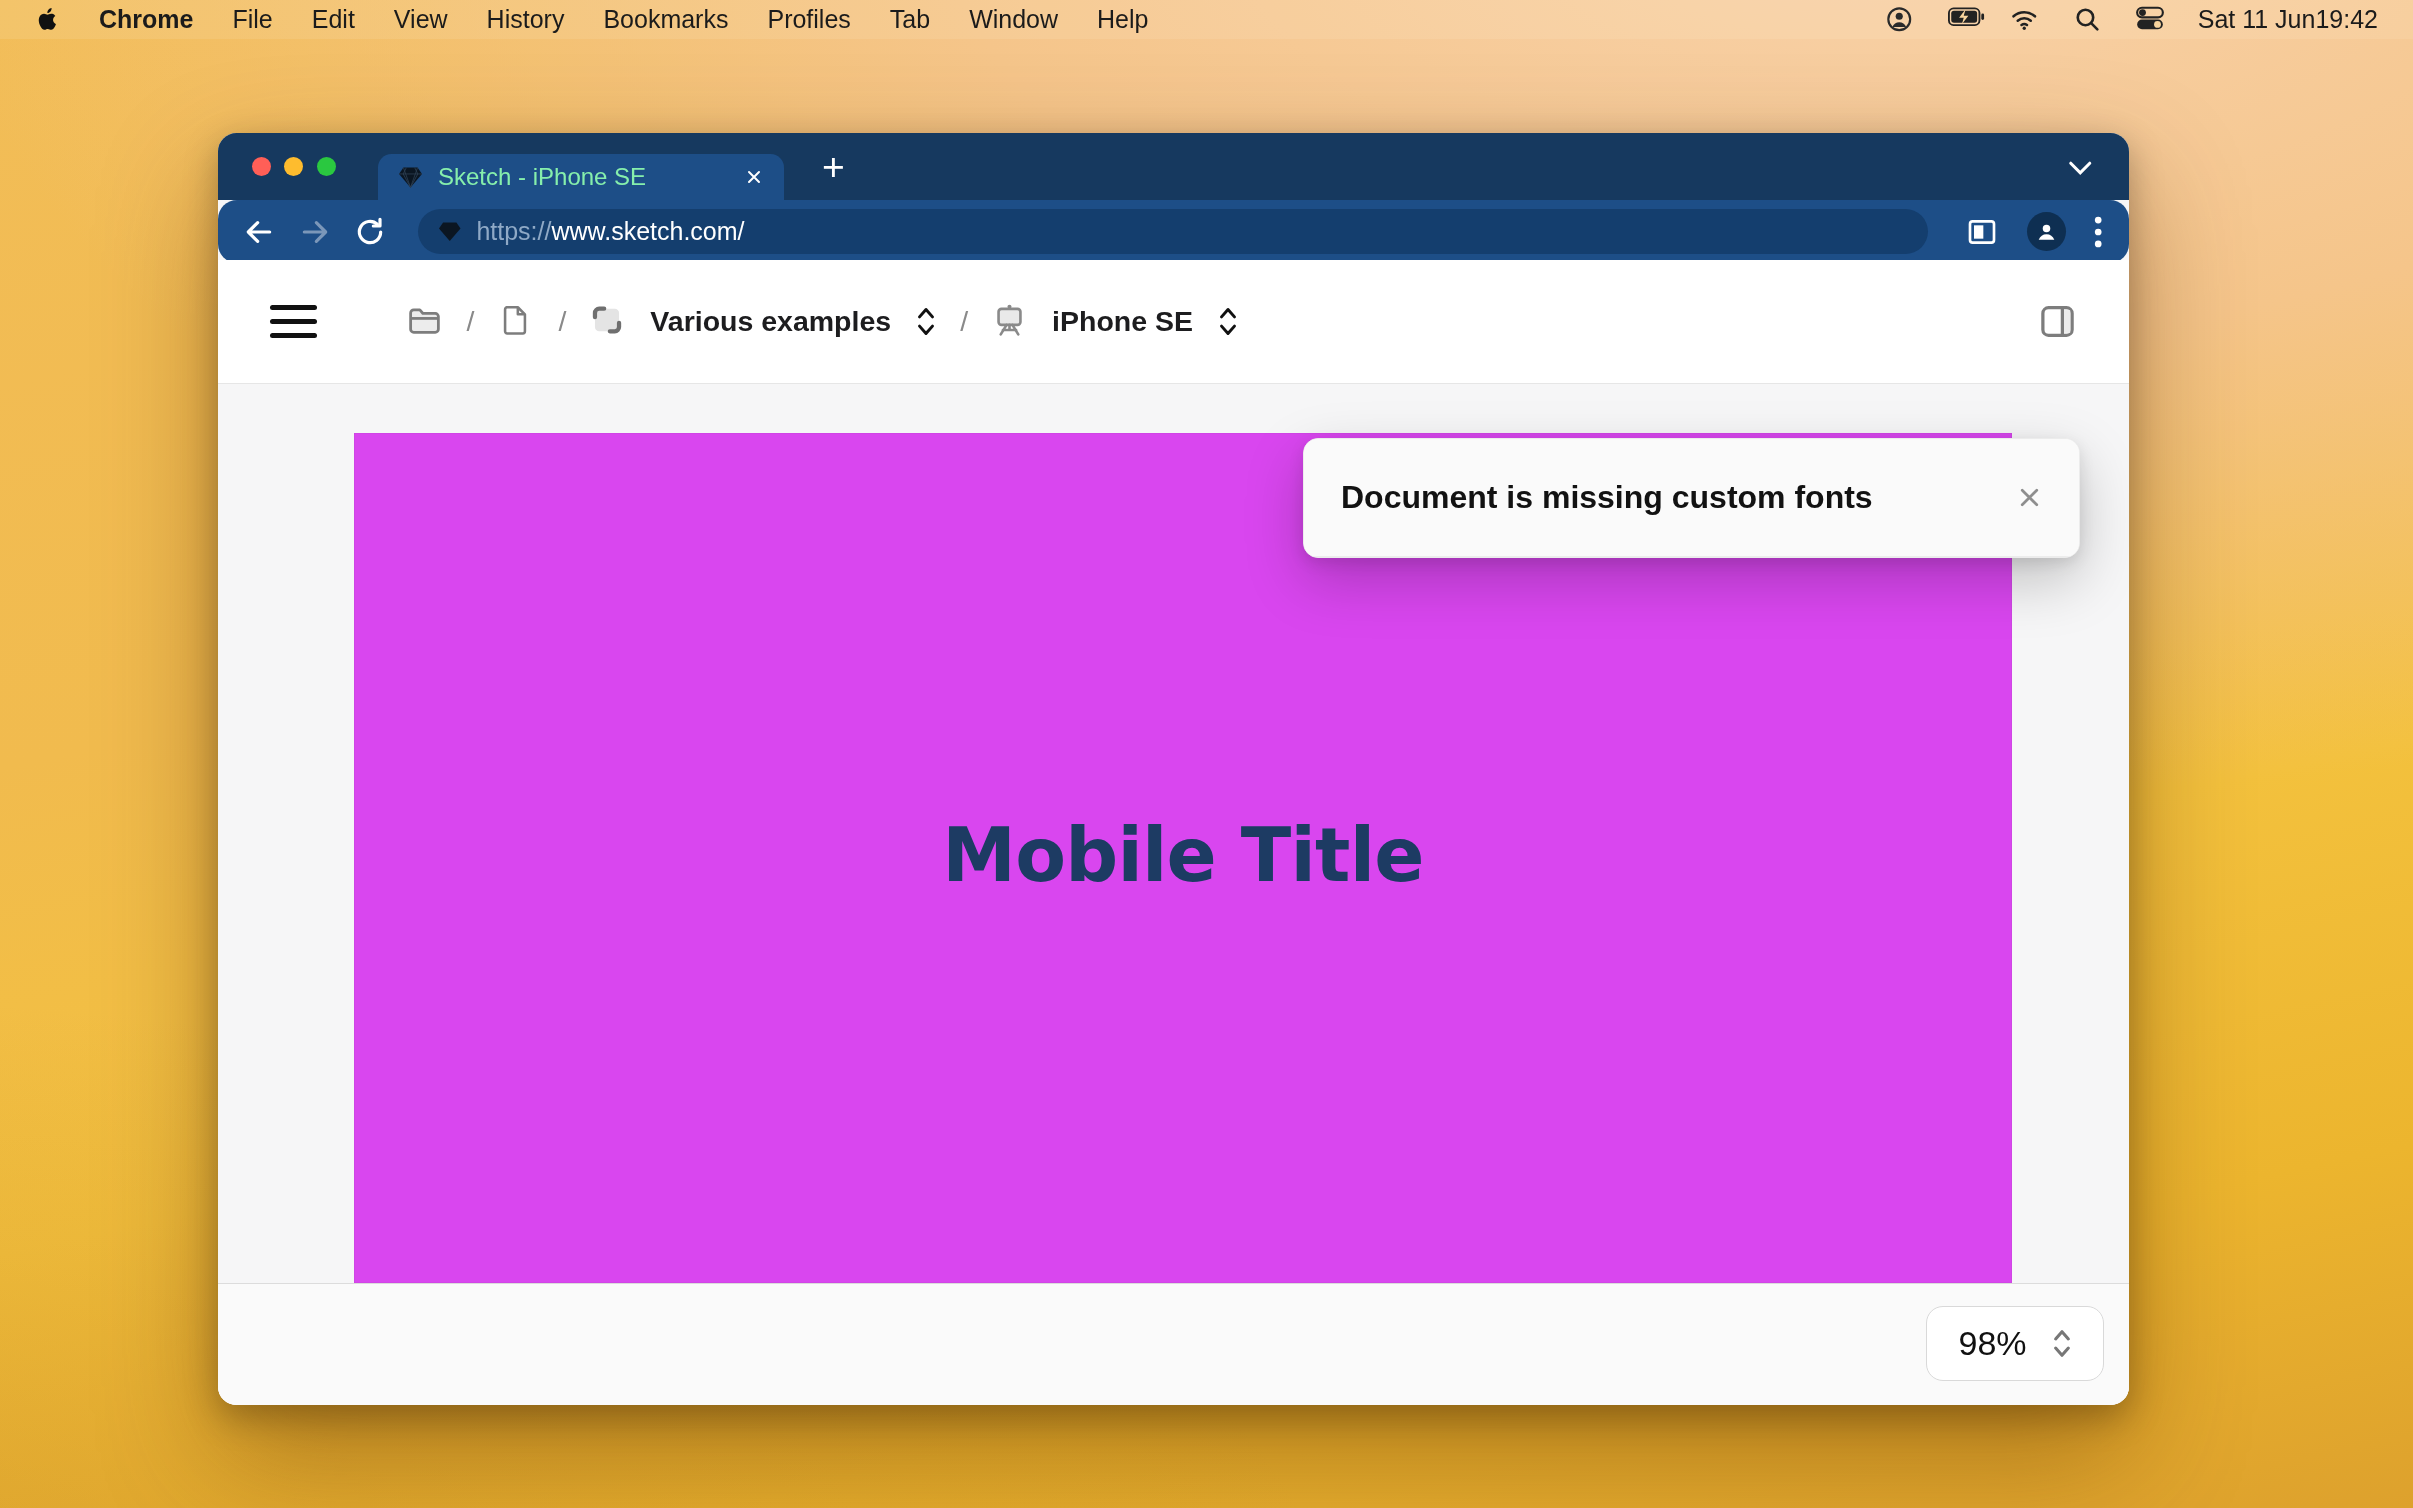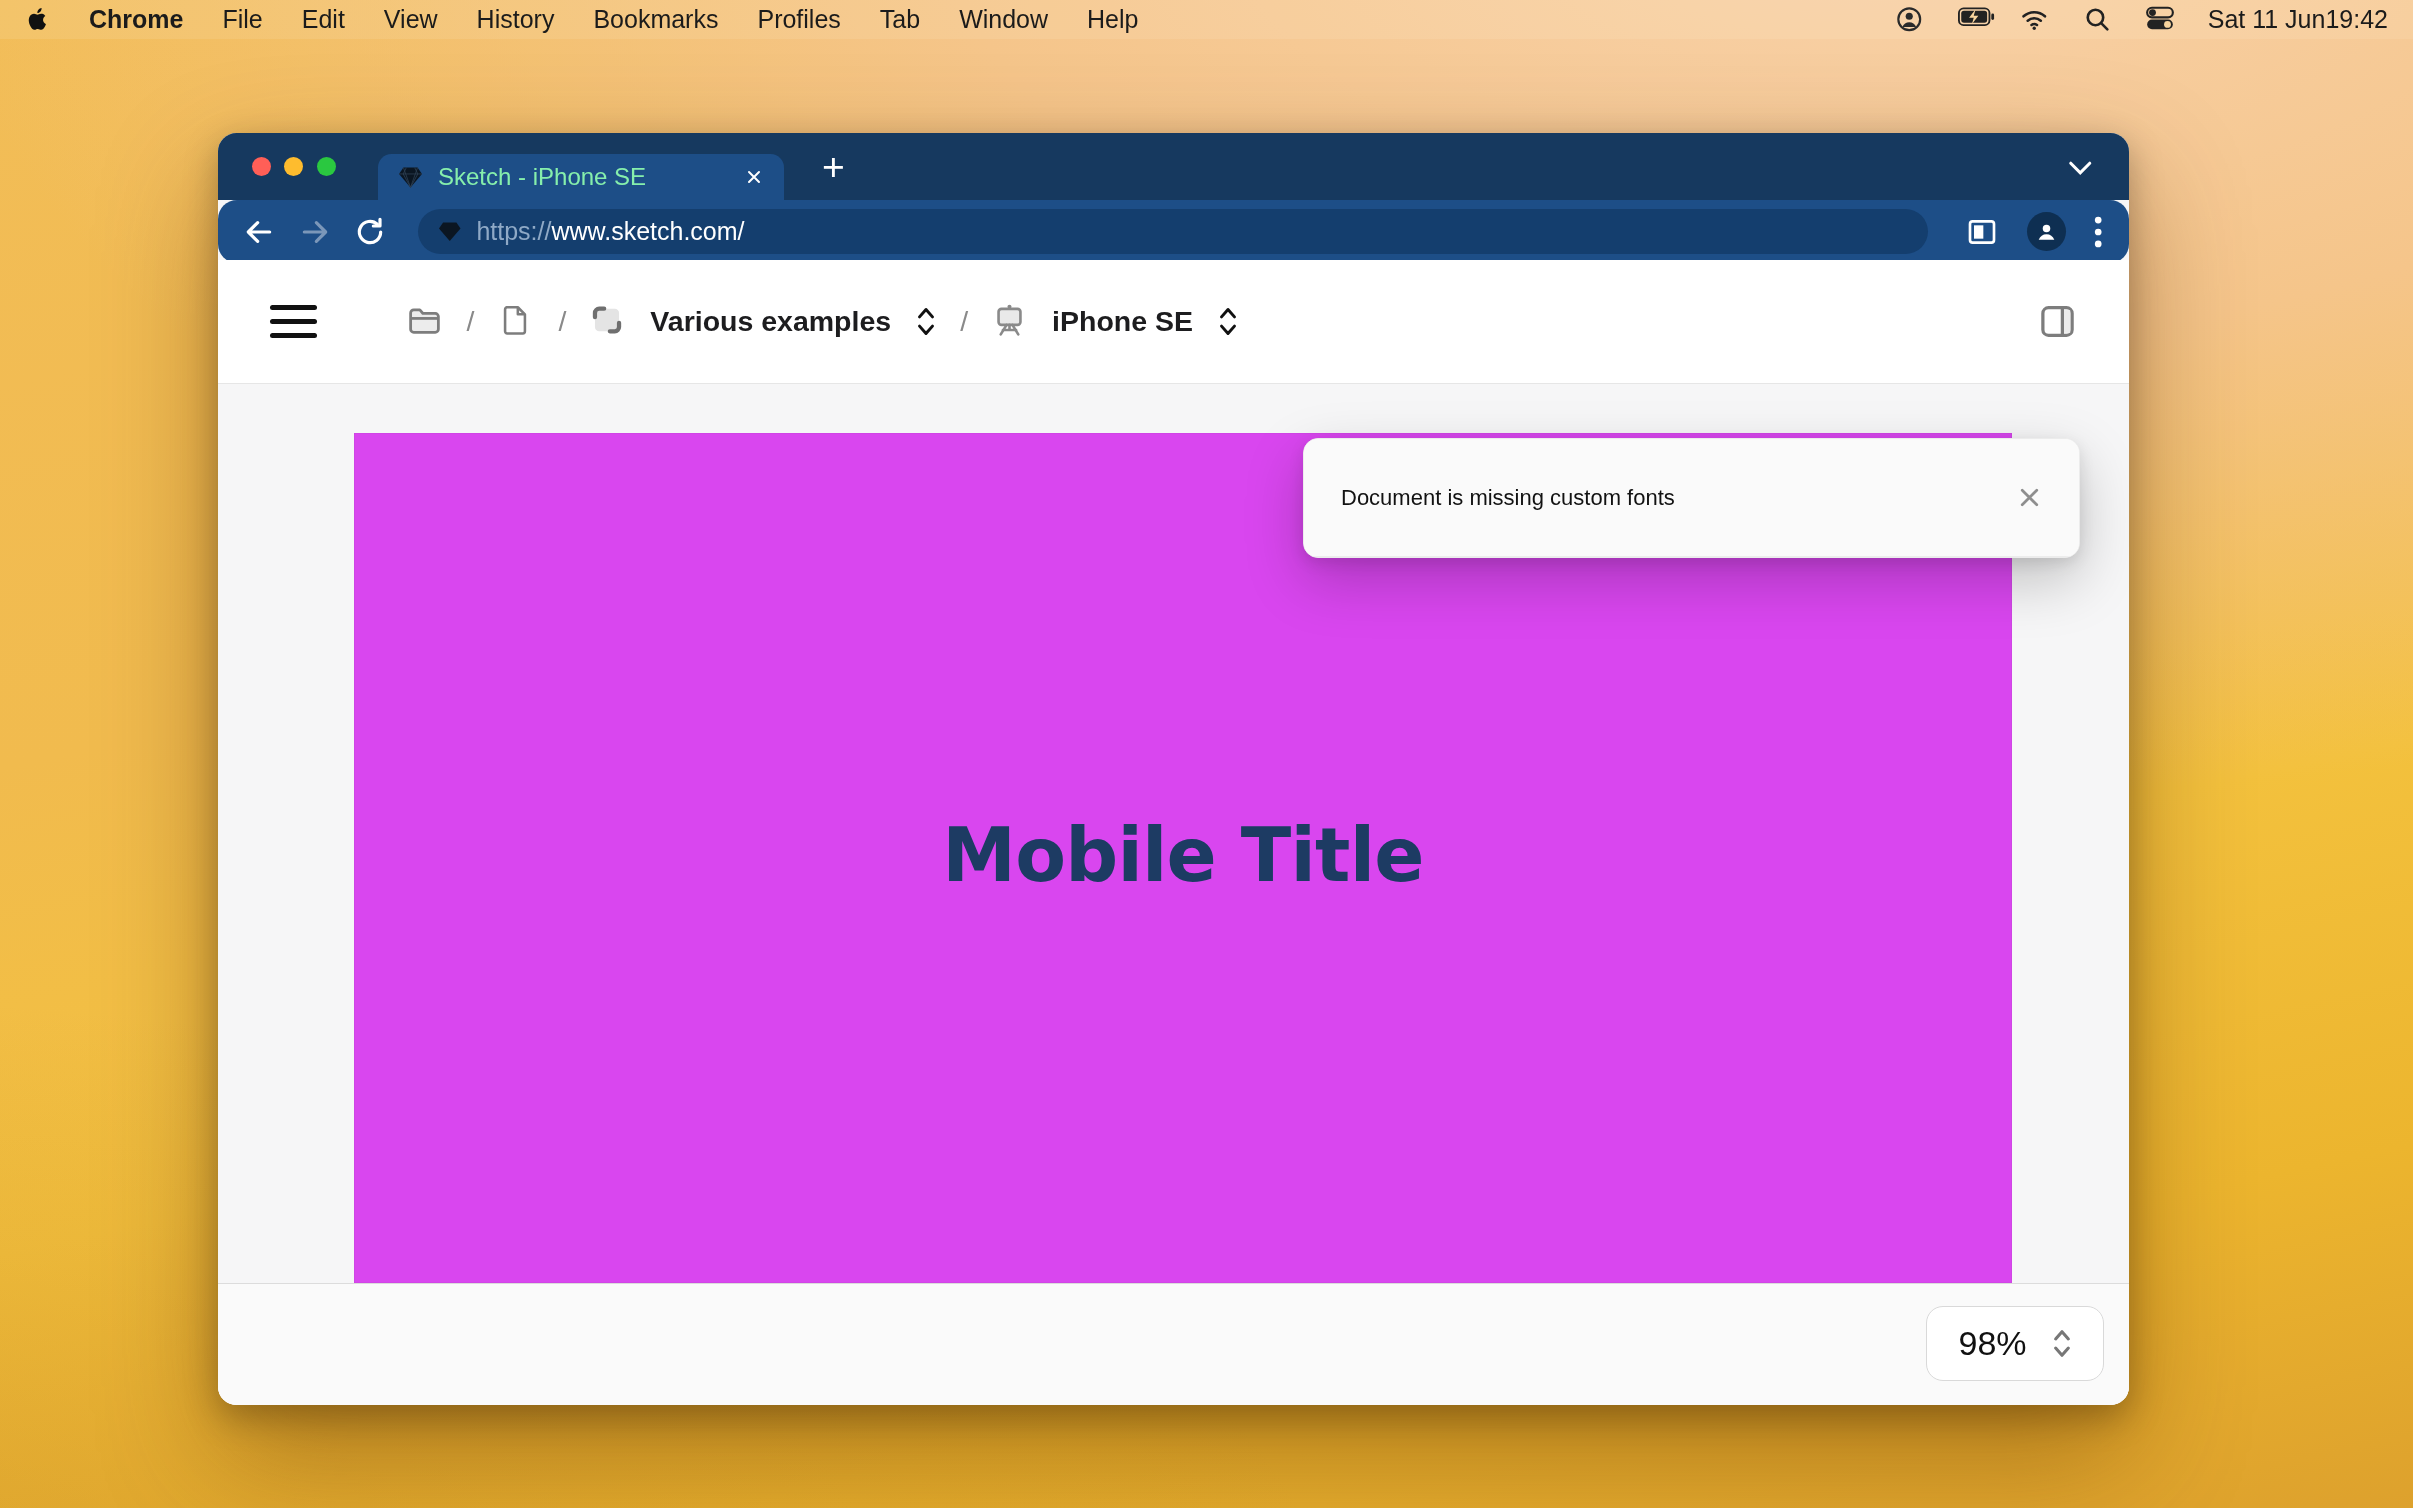--- a/index.html
+++ b/index.html
@@ -7,21 +7,21 @@
   .stage{position:relative;width:2413px;height:1508px;overflow:hidden;
     background:
       radial-gradient(130% 95% at 78% -6%, #f8d2ab 0%, #f5c58a 30%, rgba(245,197,138,0) 62%),
       radial-gradient(120% 80% at -10% 110%, rgba(186,122,35,.38) 0%, rgba(186,122,35,0) 55%),
       linear-gradient(168deg, #f2bd58 0%, #f1bb4e 38%, #f3c13d 62%, #ecb52e 82%, #dda12d 100%);
   }
   svg{display:block;}
 
   
   .menubar{position:absolute;top:0;left:0;right:0;height:39px;display:flex;align-items:center;
-    padding:0 25px;box-sizing:border-box;color:#1b1b1b;font-size:25px;background:rgba(255,244,220,.12);}
+    padding:0 35px;box-sizing:border-box;color:#1b1b1b;font-size:25px;background:rgba(255,244,220,.12);}
   .mb-left{display:flex;align-items:center;gap:39px;}
   .mb-appname{font-weight:700;}
   .mb-item{cursor:default;}
   .mb-right{margin-left:auto;display:flex;align-items:center;gap:34px;}
   .mb-right .st-icon{width:28.5px;height:28.5px;color:#2a2a2a;}
   .mb-time{display:flex;}
 
   
   .window{position:absolute;left:218px;top:133px;width:1911px;height:1272px;border-radius:18.4px;
     overflow:hidden;background:#f6f6f7;
@@ -76,21 +76,21 @@
     border:1.7px solid #d9d9d9;border-radius:17px;display:flex;align-items:center;justify-content:center;
     gap:25px;font-size:34px;color:#111;box-sizing:border-box;}
   .zoom-stepper{width:20px;height:37px;color:#777;}
 
   
   .dialog{position:absolute;left:1085px;top:305px;width:775px;background:#fff;border-radius:15px;
     overflow:hidden;z-index:5;border:0.8px solid #ececec;
     box-shadow:0 22px 59px rgba(0,0,0,.22), 0 5px 15px rgba(0,0,0,.10);}
   .dialog-header{background:#fafafa;border-bottom:1.7px solid #ececec;padding:0 37px;height:118px;
     display:flex;align-items:center;box-sizing:border-box;}
-  .dialog-title{font-size:22px;font-weight:400;color:#121212;flex:1;}
+  .dialog-title{font-size:32px;font-weight:700;color:#121212;flex:1;}
   .dialog-close{width:25px;height:25px;color:#8e8e8e;}
   .dialog-body{padding:34px 37px 42px;font-size:32px;line-height:56px;color:#2e2e2e;}
   .dialog-link{color:#ee6a2c;font-weight:600;}
 </style>
 </head>
 <body>
 
 <div class="stage">
 
   <div class="menubar">

